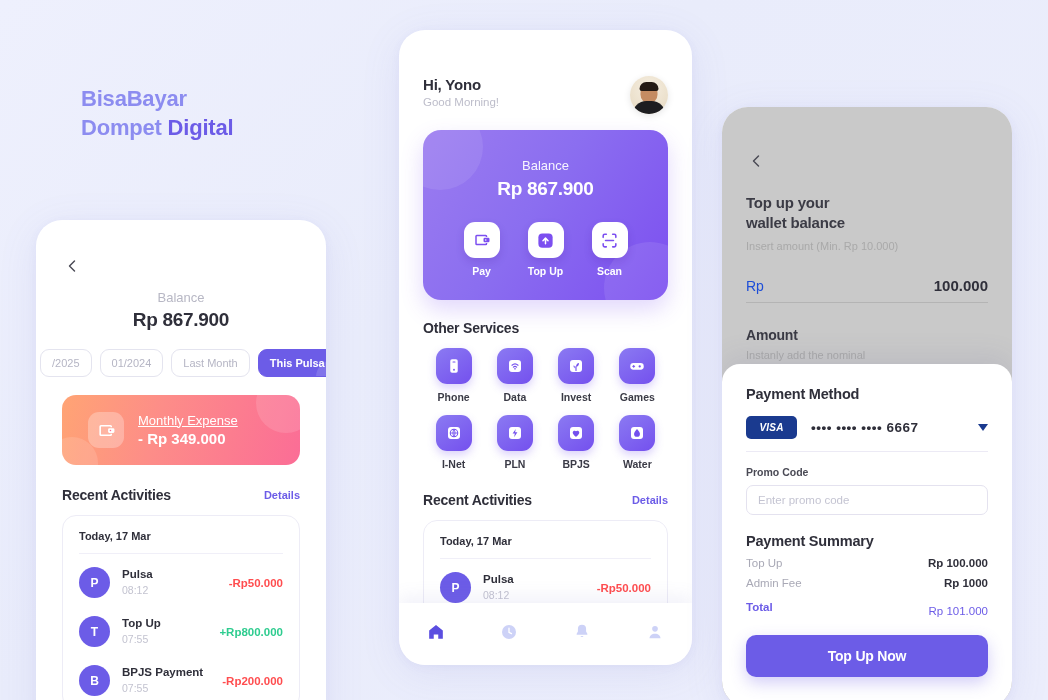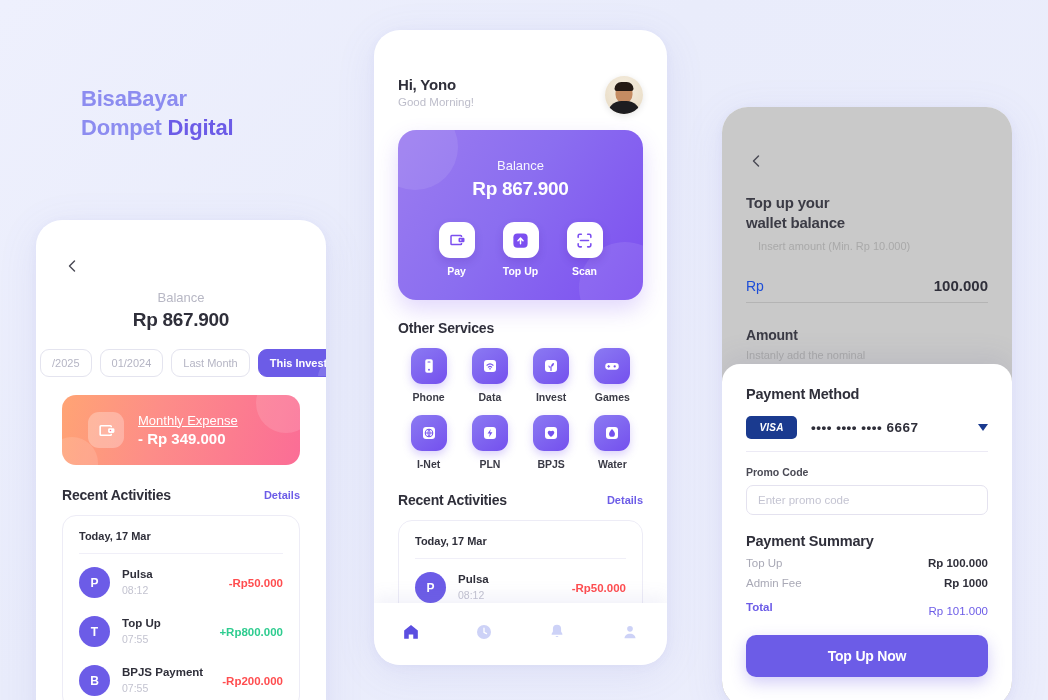--- a/index.html
+++ b/index.html
@@ -25,21 +25,21 @@
 
   
   .phone {
     position: absolute;
     background: #ffffff;
     border-radius: 26px;
     overflow: hidden;
     box-shadow: 0 8px 40px rgba(110,110,200,0.10), 0 2px 10px rgba(110,110,200,0.06);
   }
   .phone-left   { left: 36px;  top: 220px; width: 290px; height: 520px; }
-  .phone-center { left: 374px; top: 30px;  width: 293px; height: 635px; }
+  .phone-center { left: 399px; top: 30px;  width: 293px; height: 635px; }
   .phone-right  { left: 722px; top: 107px; width: 290px; height: 600px; }
 
   
   .back-chevron {
     width: 20px; height: 20px; display: block;
     color: #4a4a55;
   }
 
   
   .lp-pad { padding: 36px 26px 0 26px; }
@@ -193,21 +193,21 @@
     box-shadow: 0 -6px 18px rgba(120,120,200,0.10);
   }
   .navi { display:flex; align-items:center; justify-content:center; }
 
   
   .rp-dim {
     position:absolute; inset:0; background:#c9c9c9;
   }
   .rp-pad { position:relative; padding: 44px 24px 0 24px; }
   .rp-title { font-size: 15px; font-weight:bold; color:#3b3b45; line-height:20px; margin-top: 22px; letter-spacing:-0.2px;}
-  .rp-sub { font-size: 11px; color:#a9a9a9; margin-top: 7px; margin-left: 12px; }
+  .rp-sub { font-size: 11px; color:#a9a9a9; margin-top: 7px; }
   .rp-amount-row {
     display:flex; align-items:baseline; justify-content:space-between;
     margin-top: 25px; padding-bottom: 8px;
     border-bottom: 1px solid #b4b4b4;
   }
   .rp-rp { font-size: 14px; color:#1d4ed8; }
   .rp-num { font-size: 15px; font-weight:bold; color:#2f2f3a; }
   .rp-amt-title { font-size: 14px; font-weight:bold; color:#3b3b45; margin-top: 24px; letter-spacing:-0.2px;}
   .rp-amt-sub { font-size: 11px; color:#a9a9a9; margin-top: 6px; }
 
@@ -269,21 +269,21 @@
         </svg>
     </span>
 
     <div class="lp-balance-label">Balance</div>
     <div class="lp-balance-value">Rp 867.900</div>
 
     <div class="lp-filters">
       <div class="pill">/2025</div>
       <div class="pill">01/2024</div>
       <div class="pill">Last Month</div>
-      <div class="pill active">This Invest</div>
+      <div class="pill active">This Pulsa</div>
     </div>
 
     <div class="expense-card">
       <div class="expense-ico">
         <svg width="19" height="19" viewBox="0 0 24 24" fill="#fff">
             <path d="M3 7a2 2 0 0 1 2-2h12a2 2 0 0 1 2 2v1h-2V7H5v10h12v-1h2v1a2 2 0 0 1-2 2H5a2 2 0 0 1-2-2V7z"></path>
             <rect x="14" y="9" width="8" height="6" rx="1.6"></rect>
             <circle cx="17" cy="12" r="1" fill="#fb6d96"></circle>
           </svg>
       </div>

